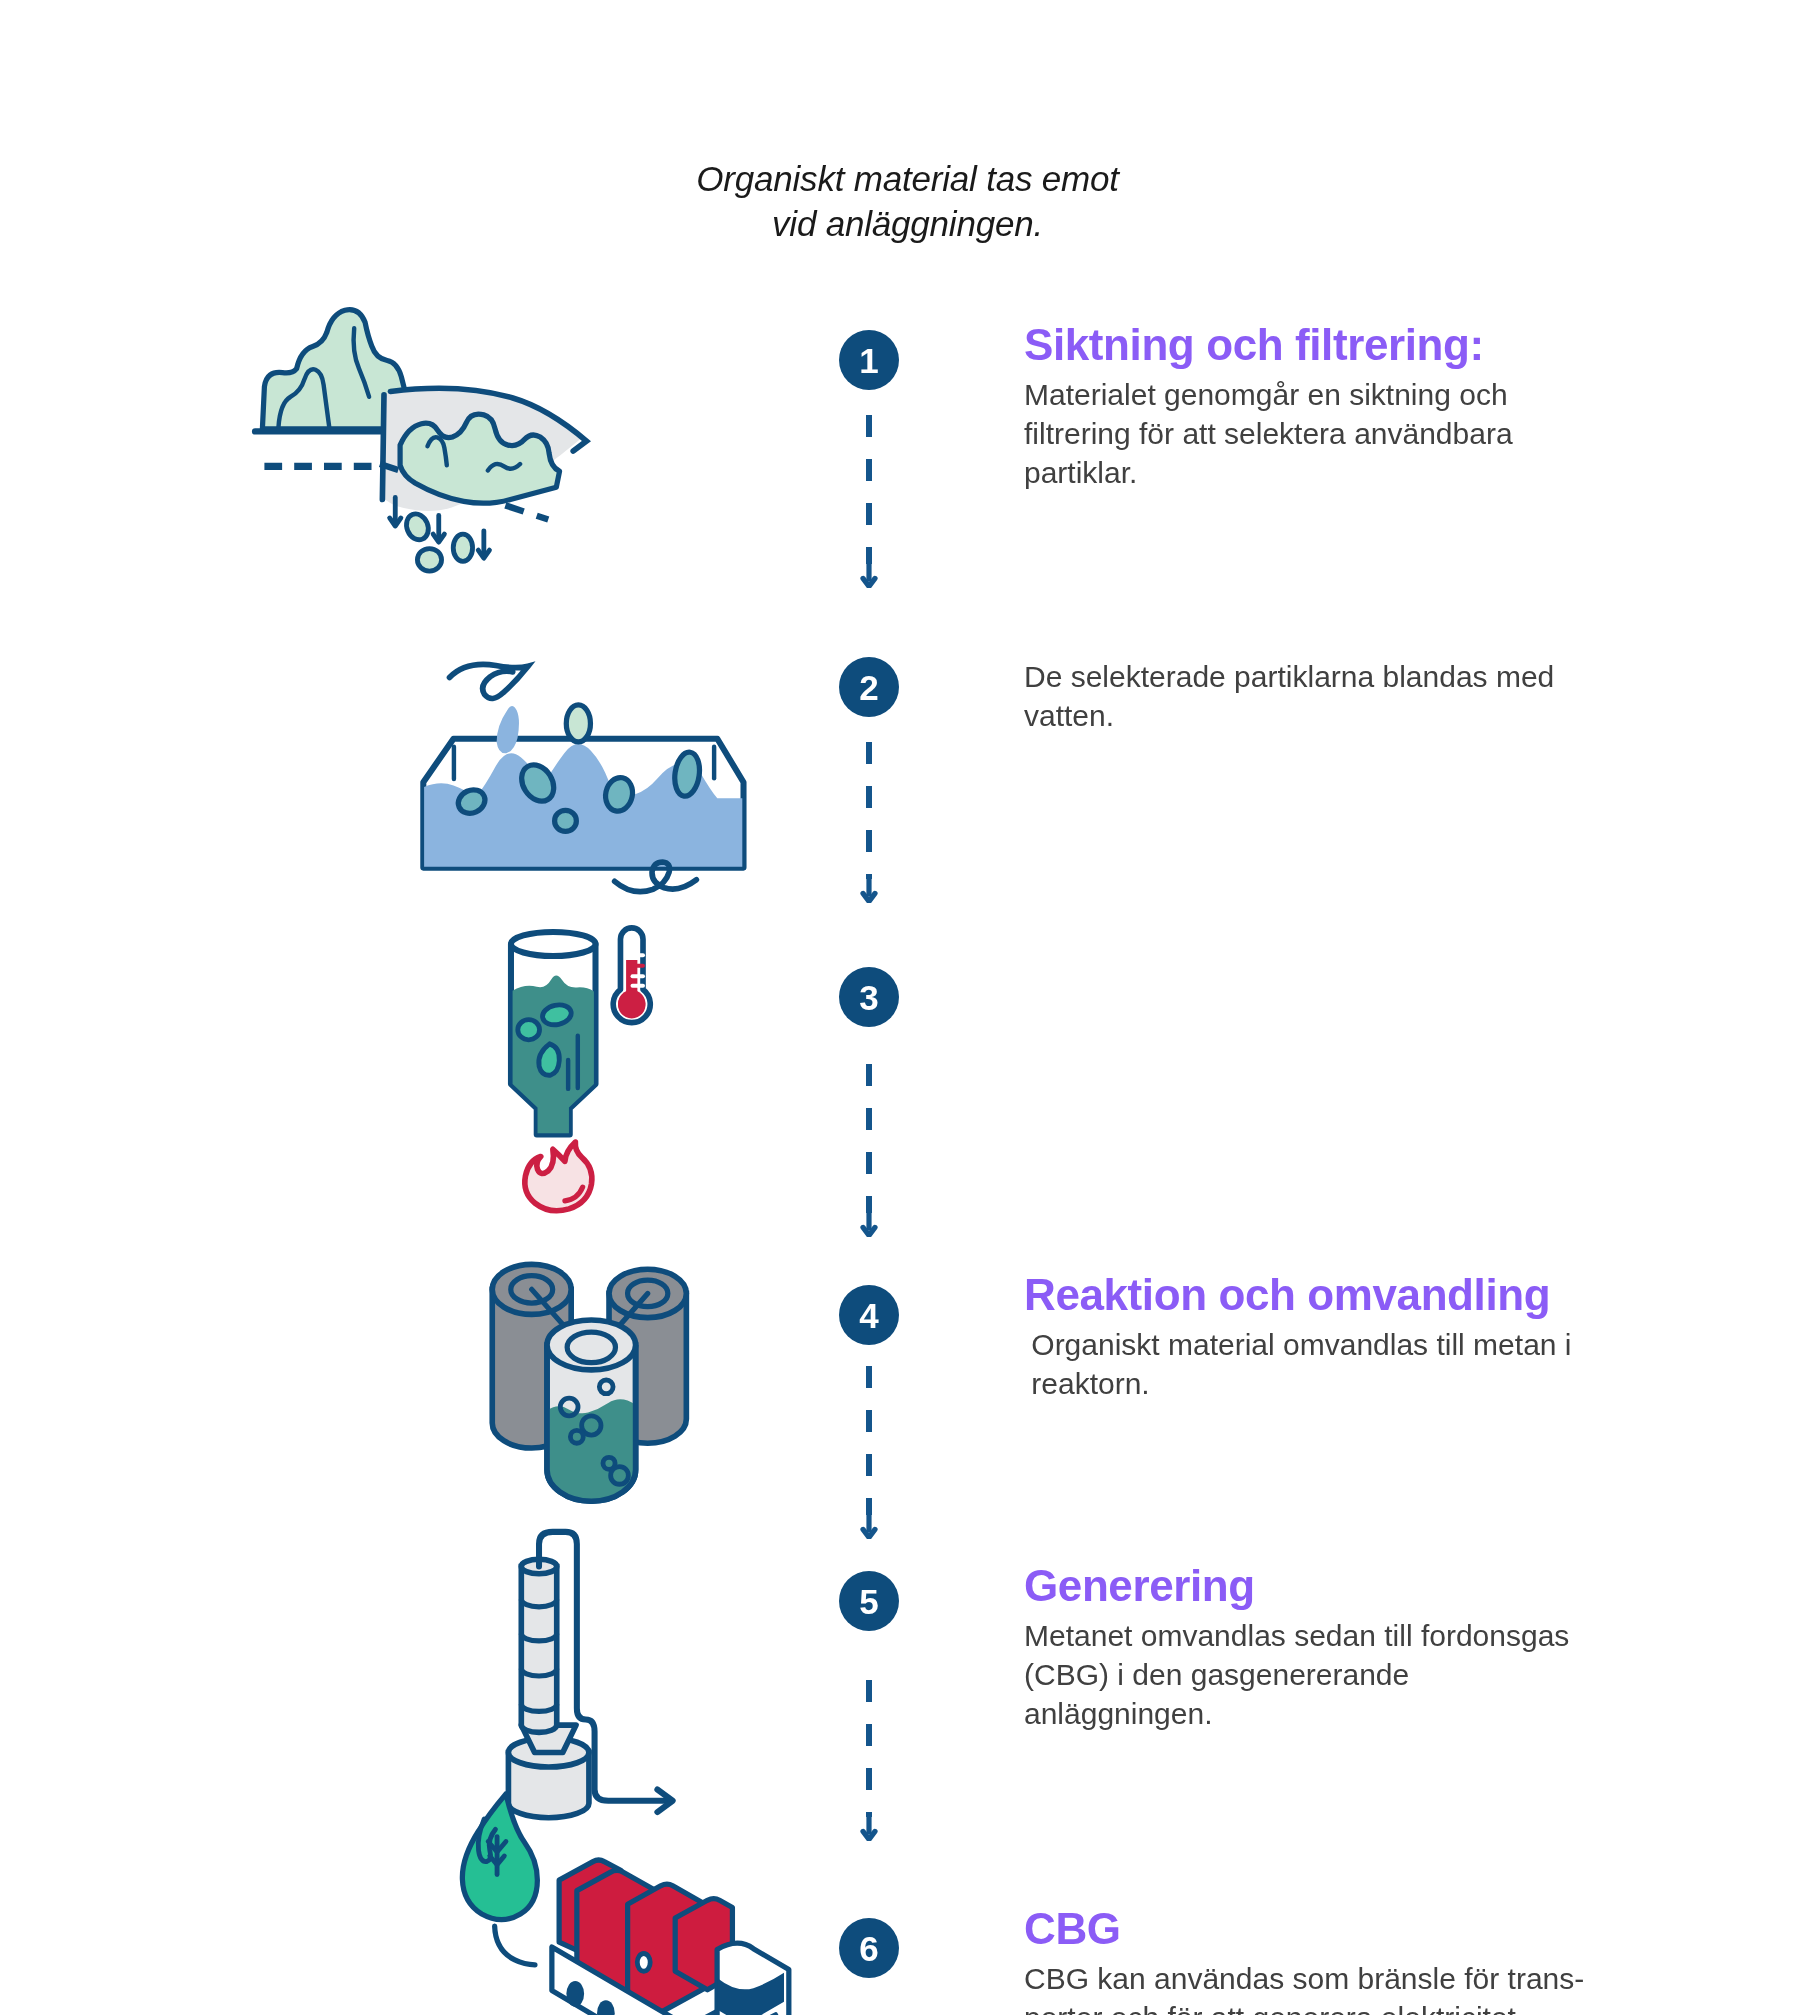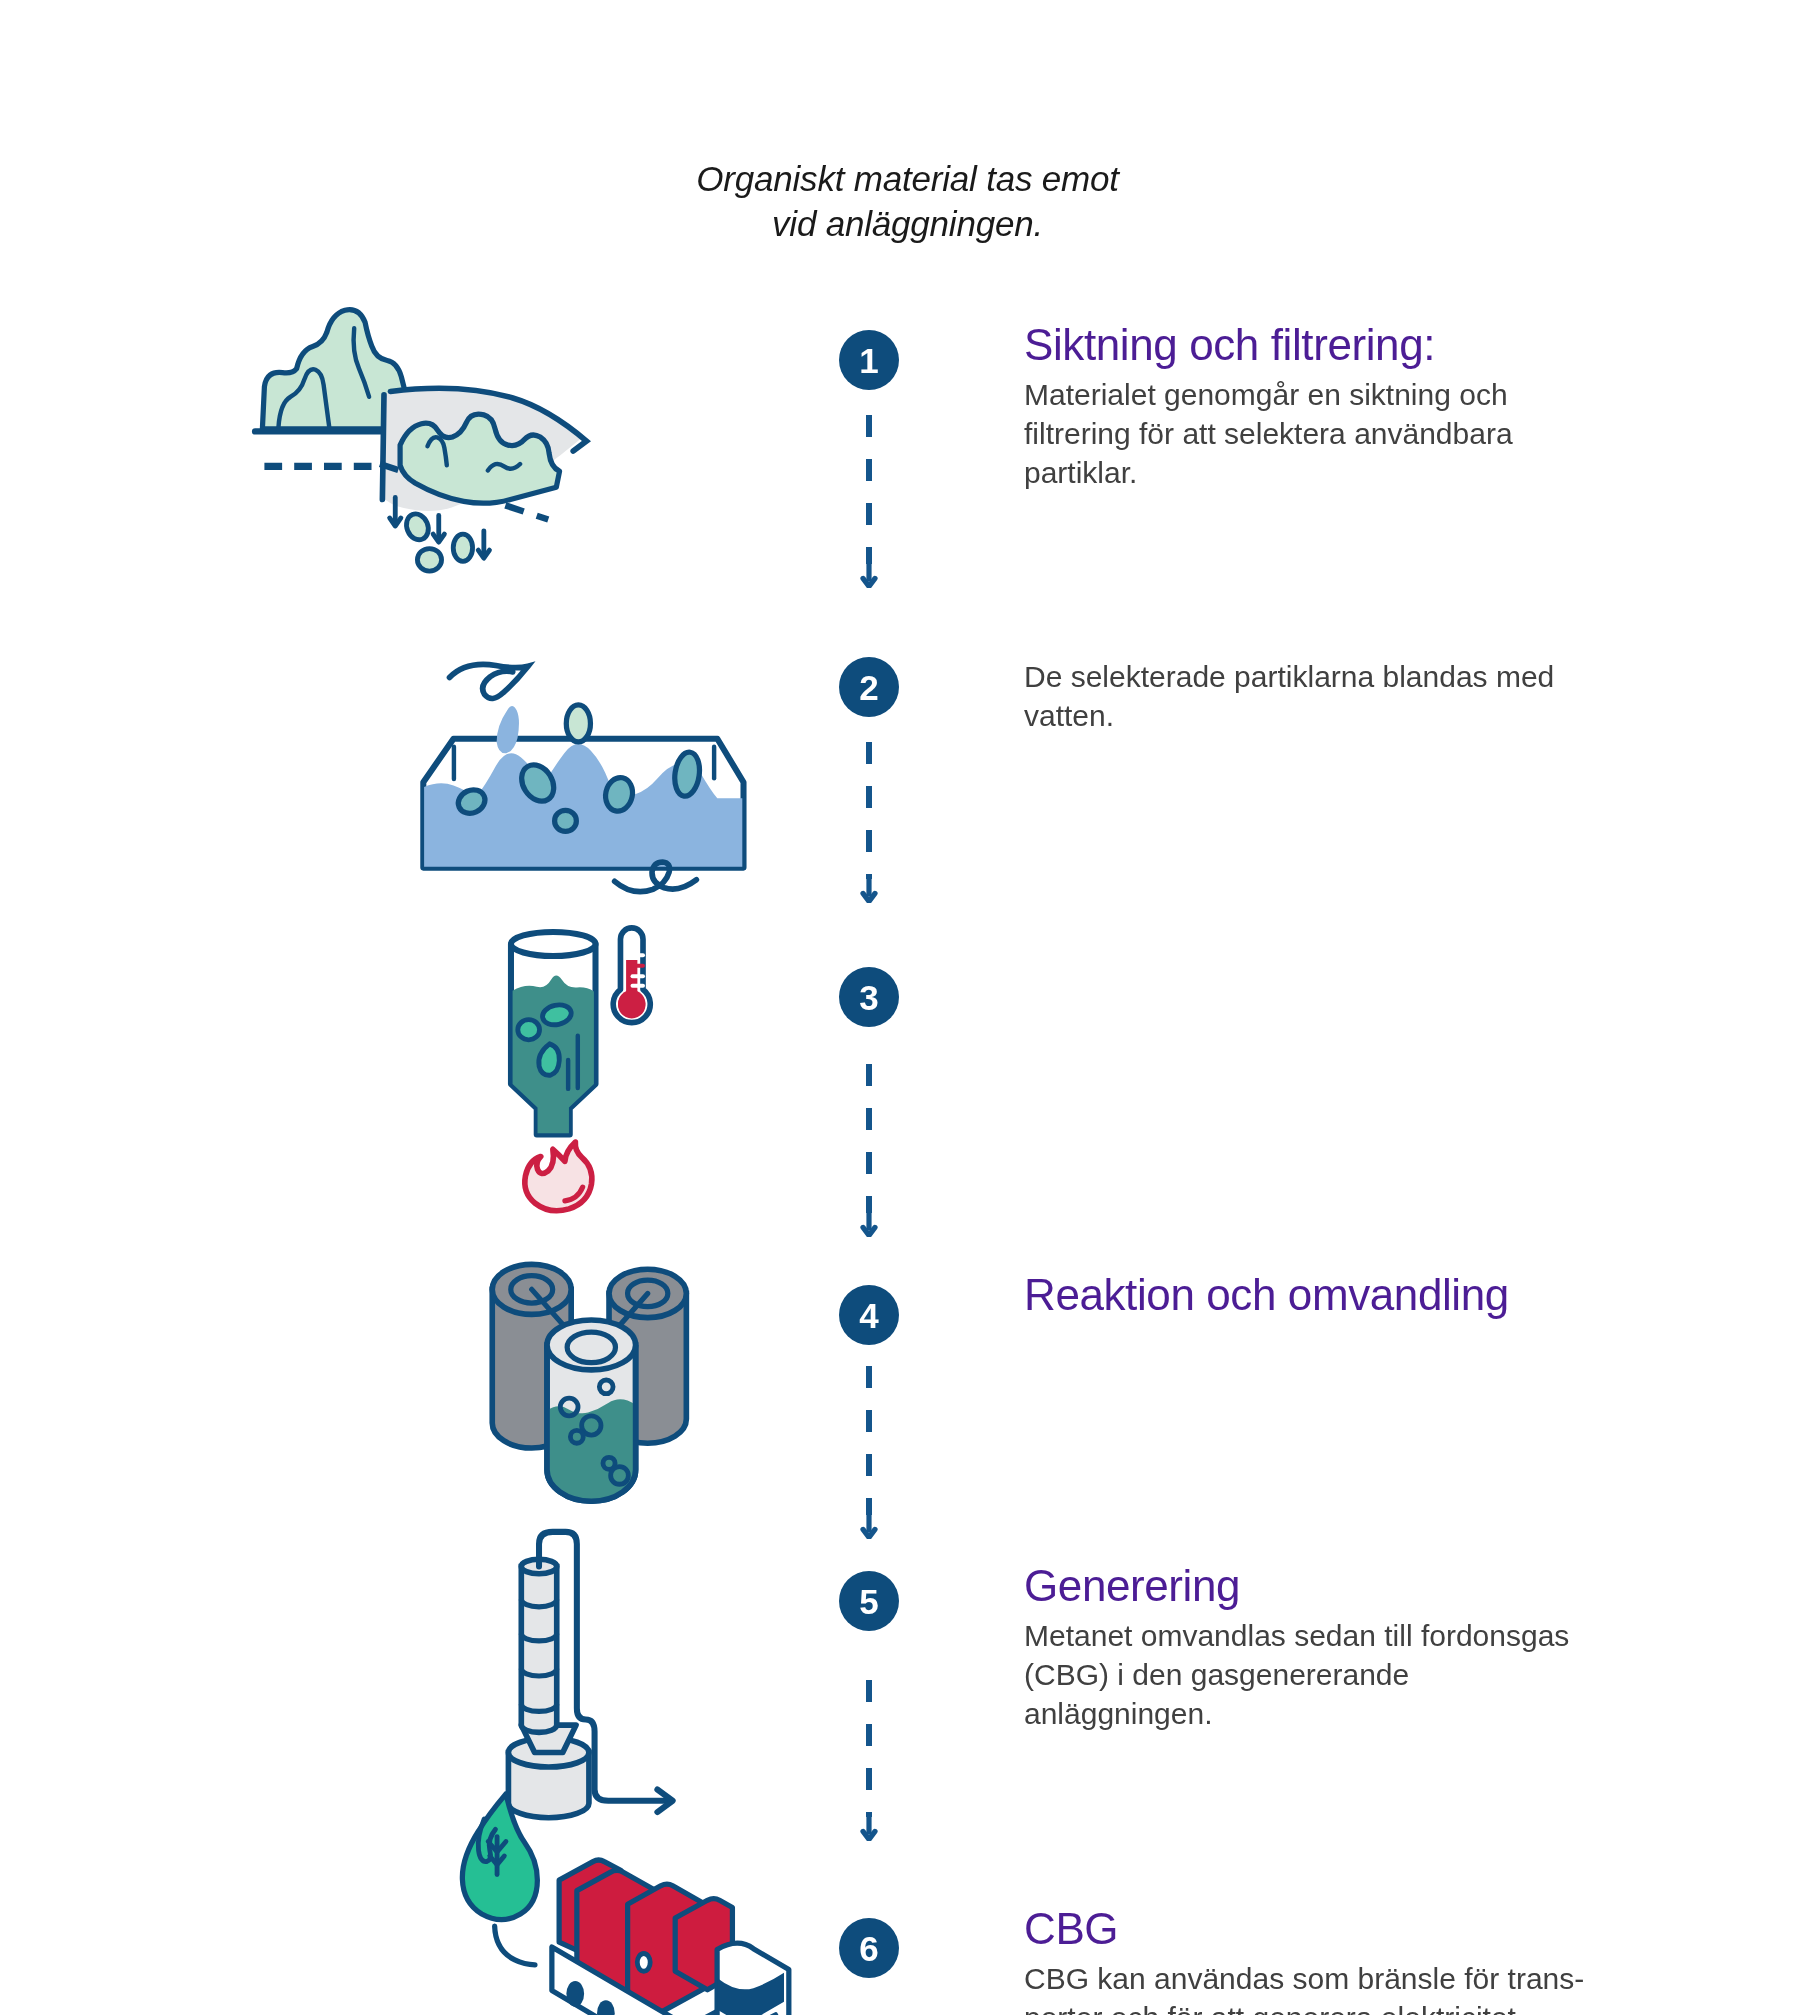--- a/index.html
+++ b/index.html
@@ -52,23 +52,23 @@
     font-weight: bold;
     display: flex;
     align-items: center;
     justify-content: center;
     line-height: 1;
   }
 
   .step-text { position: absolute; width: 766px; }
   .step-title {
     font-size: 44px;
-    font-weight: normal;
+    font-weight: bold;
     line-height: 1.05;
-    color: #4c1d95;
+    color: #8b5cf6;
     letter-spacing: -0.4px;
     white-space: nowrap;
   }
   .step-body {
     font-size: 30px;
     line-height: 1.30;
     color: #404040;
     margin-top: 7.3px;
   }
   .step-body .line { display: block; }
@@ -293,20 +293,24 @@
       <circle cx="378" cy="602" r="22" fill="none" stroke="#0E4C7C" stroke-width="12"></circle>
     </svg>
   </div>
 
   <div class="badge" style="left:839px; top:52px;">
     <span>4</span>
   </div>
 
   <div class="step-text" style="left:1024px; top:39px;">
     <div class="step-title">Reaktion och omvandling</div>
+    <div class="step-body" style="margin-left:7.3px;">
+      <span class="line">Organiskt material omvandlas till metan i</span>
+      <span class="line">reaktorn.</span>
+    </div>
   </div>
 
   <div class="connector" style="left:866px; top:133px; height:173px;">
     <div class="dline"></div>
     <svg class="arrowhead" viewBox="0 0 50 60">
       <line x1="25" y1="0" x2="25" y2="44" stroke="#14558C" stroke-width="13"></line>
       <polyline points="10,36 25,56 40,36" fill="none" stroke="#14558C" stroke-width="13" stroke-linecap="round" stroke-linejoin="round"></polyline>
     </svg>
   </div>
 </div>

